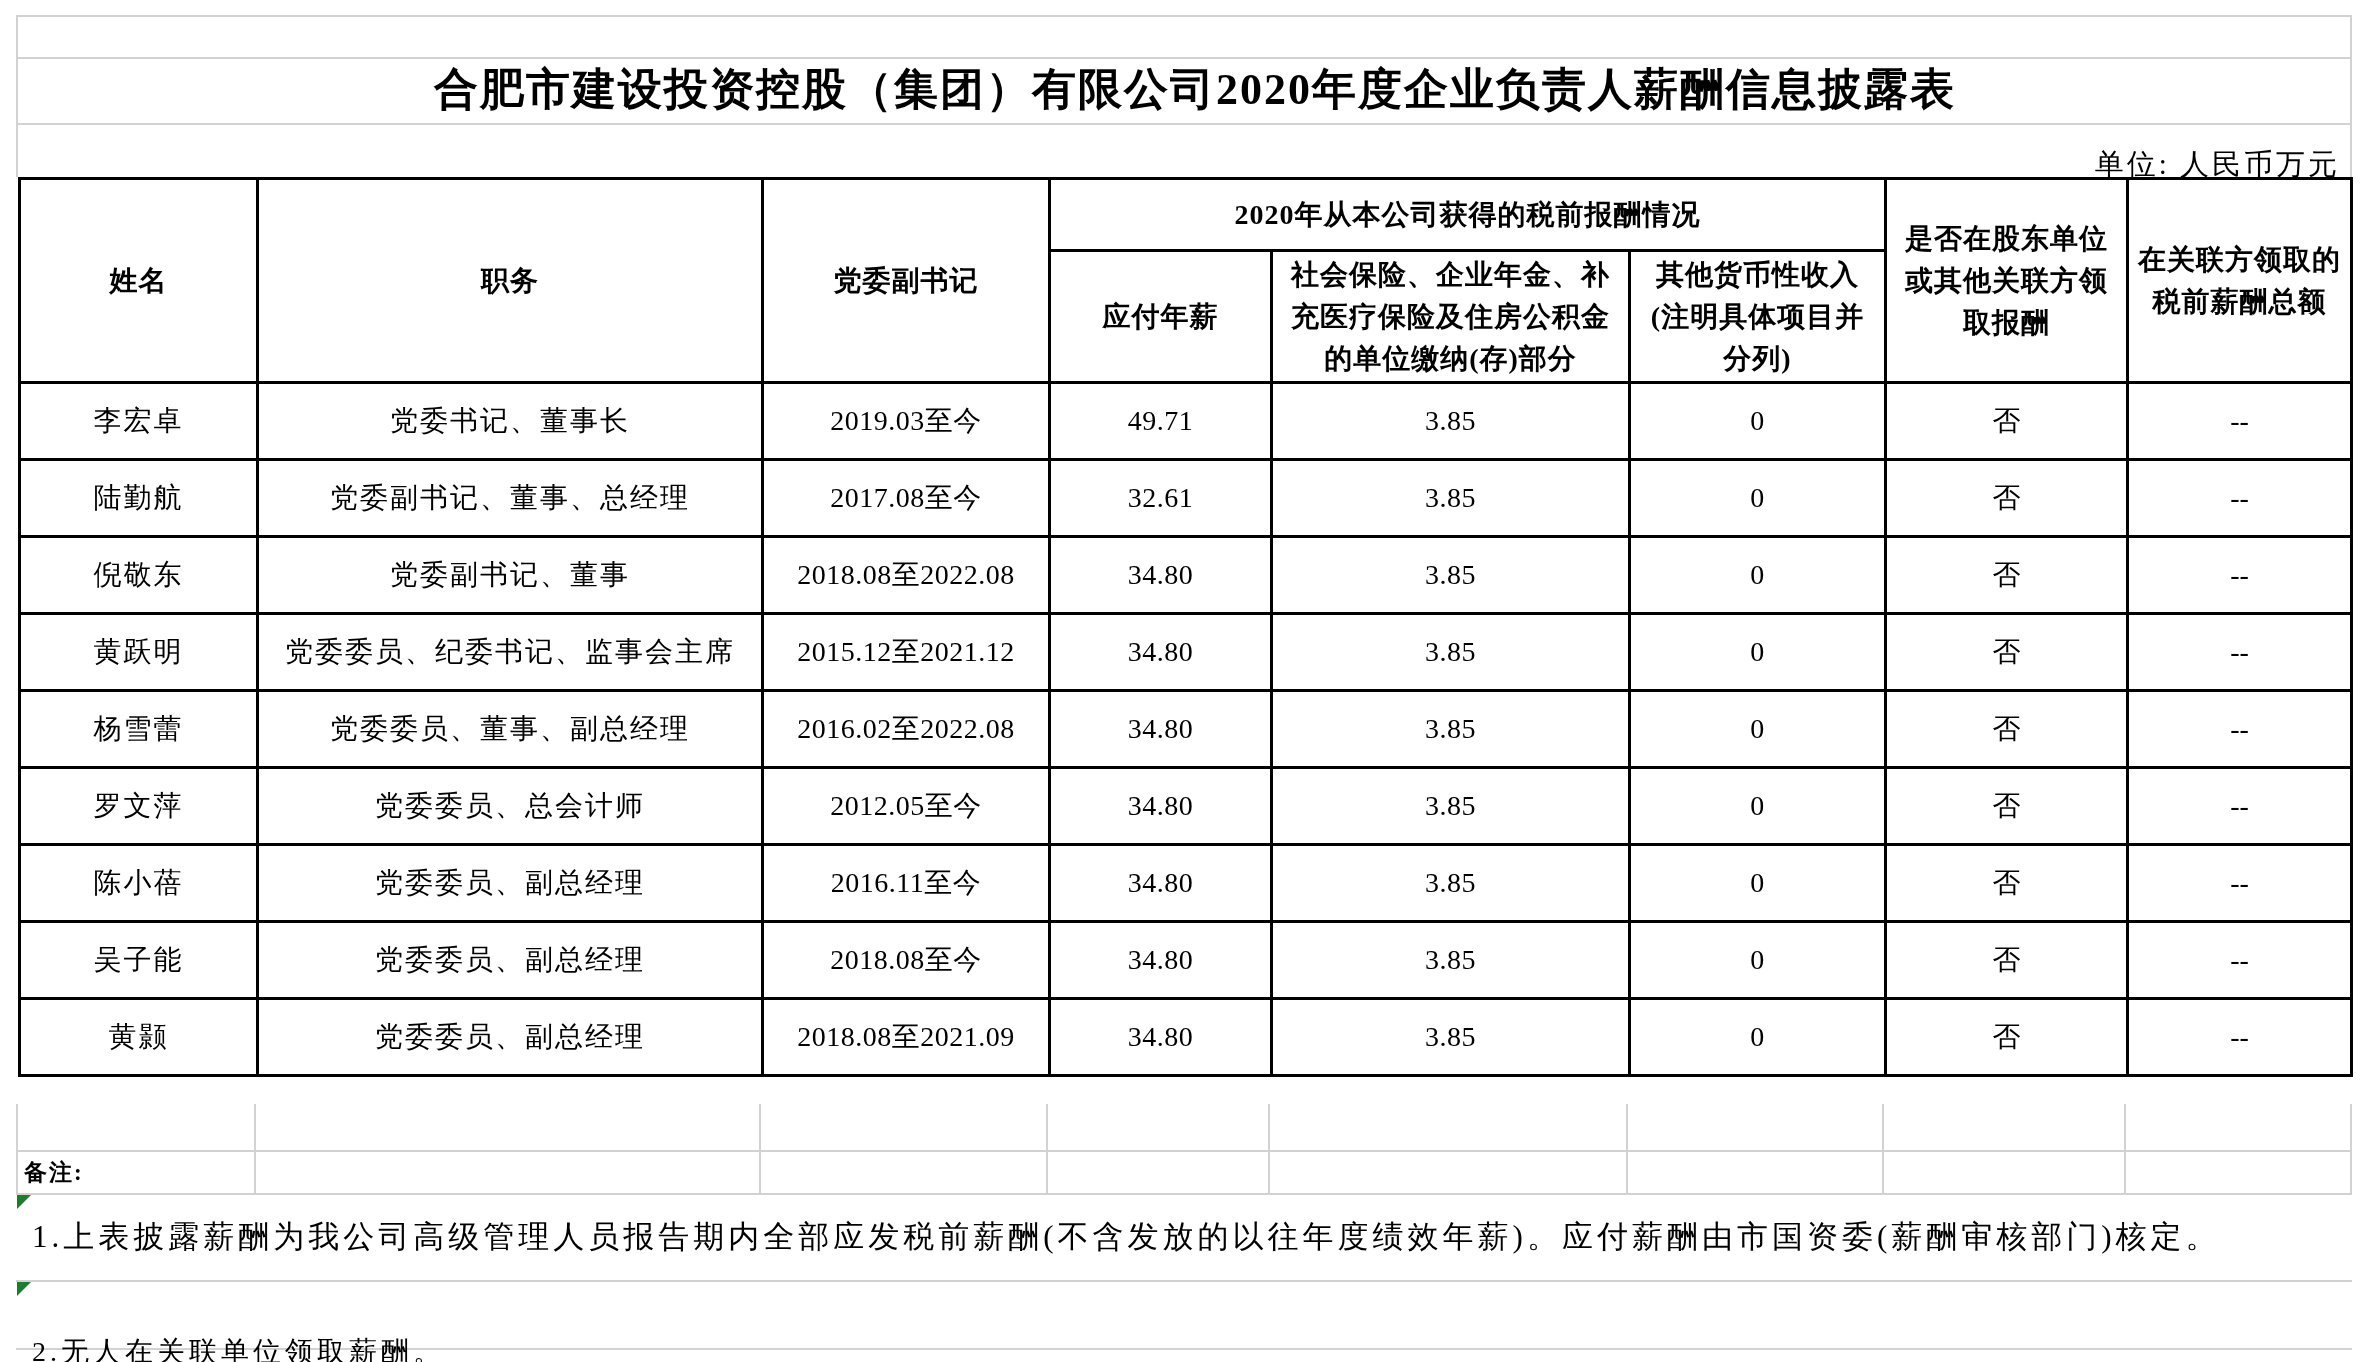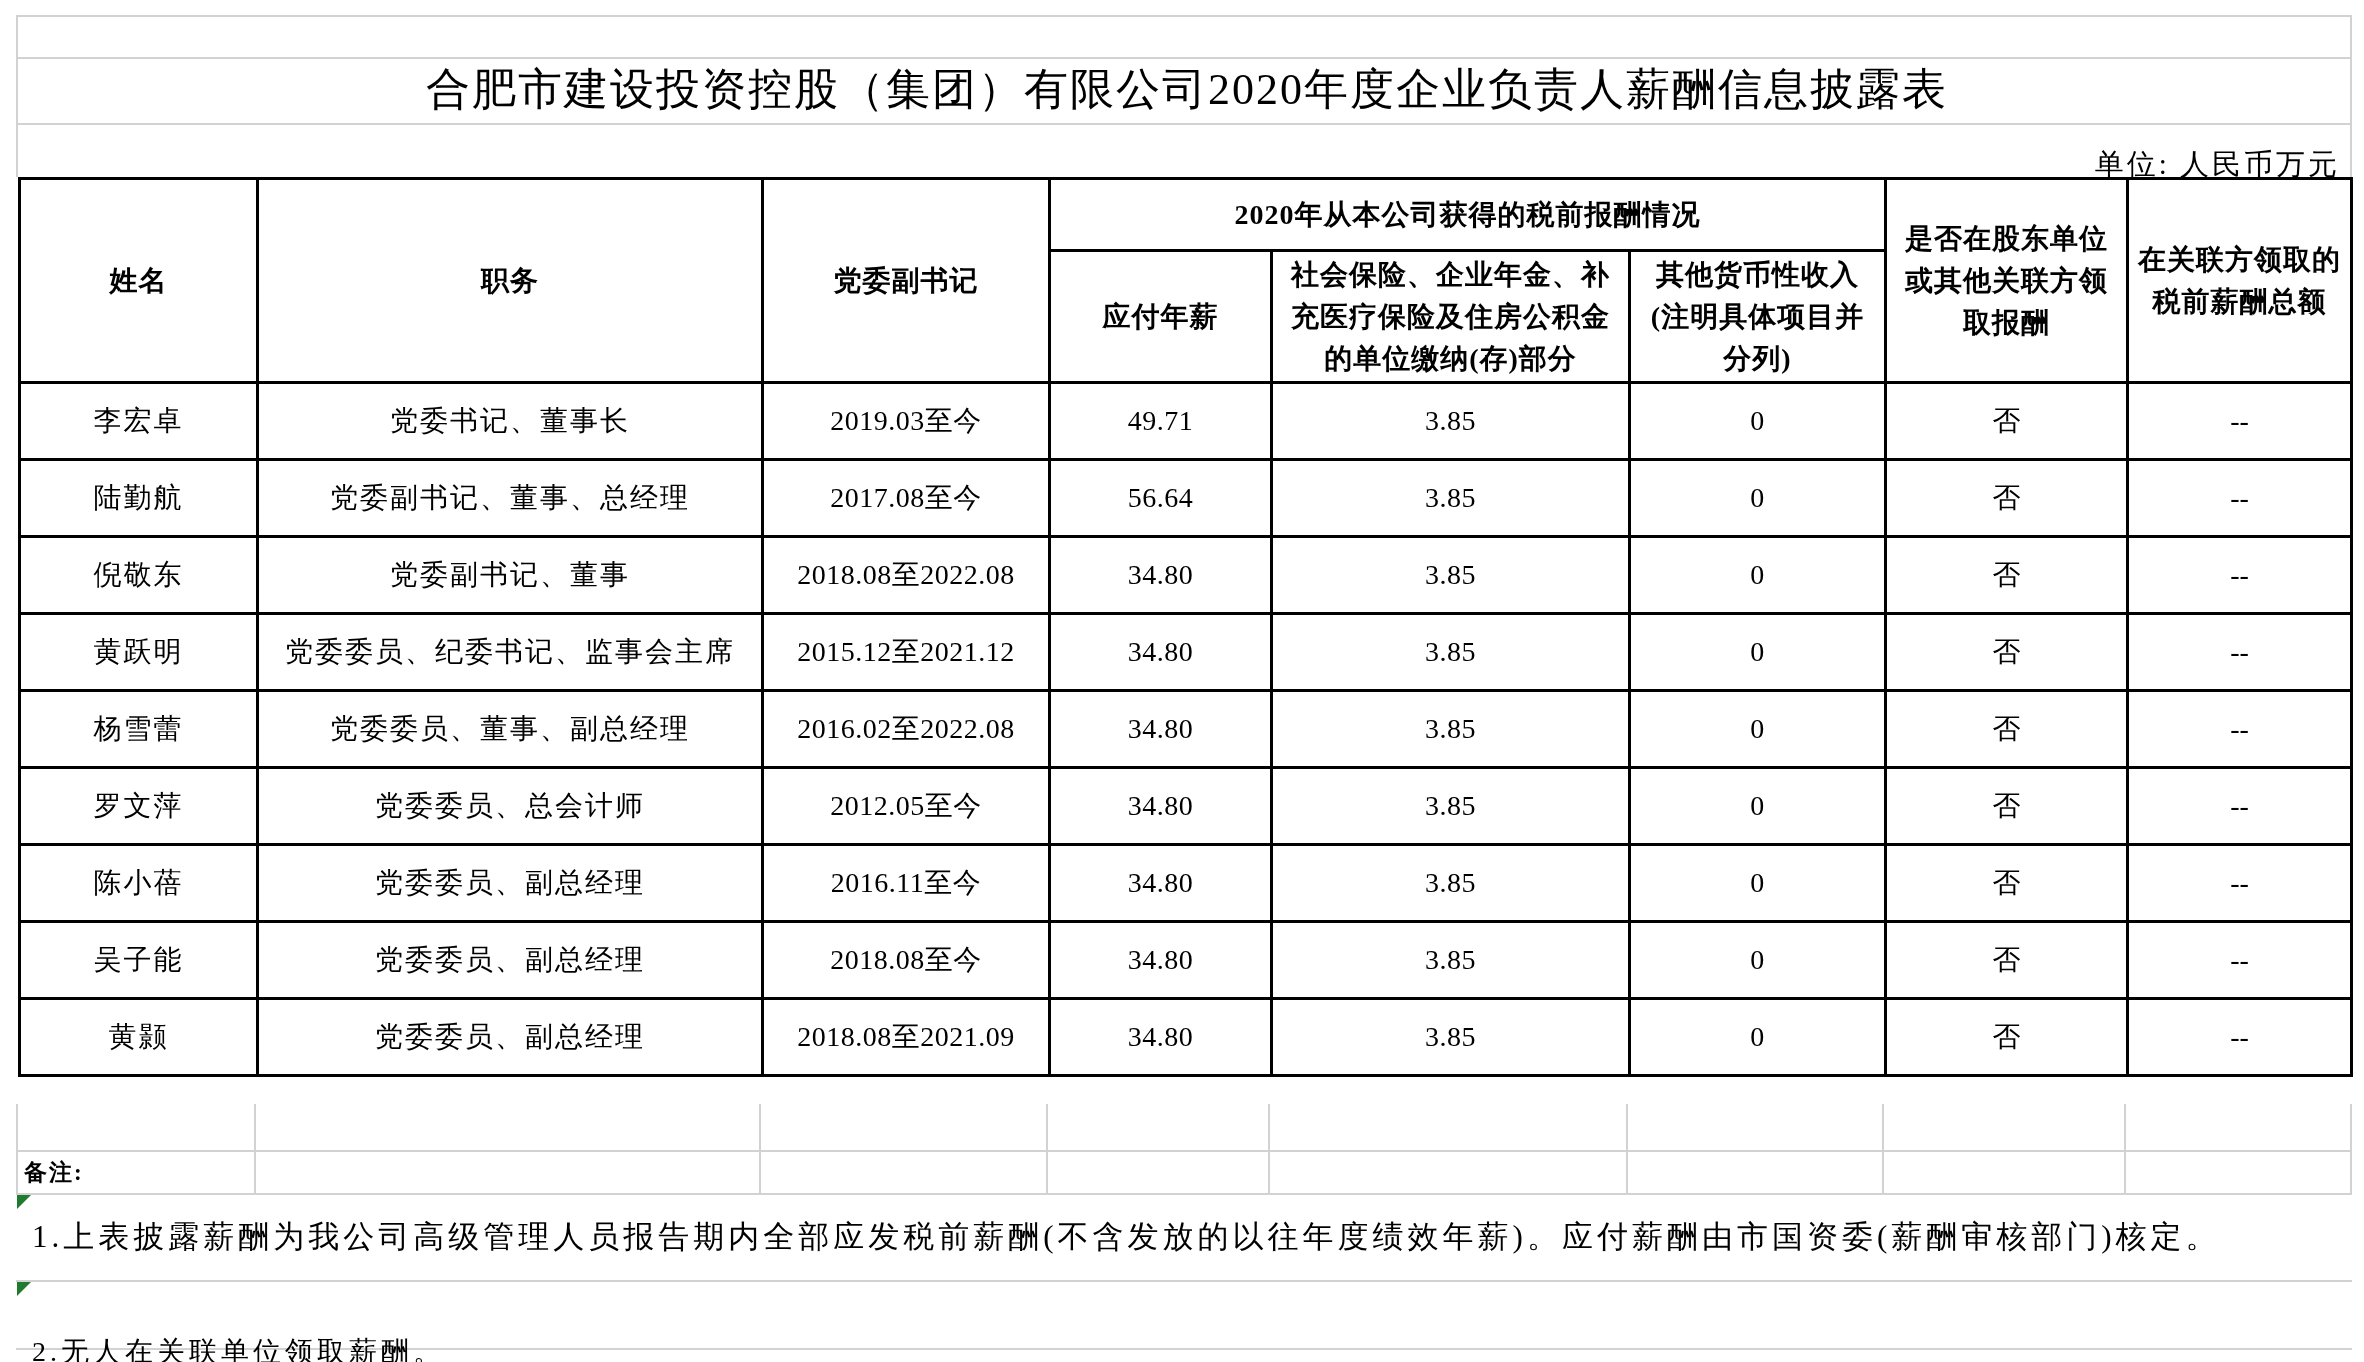--- a/index.html
+++ b/index.html
@@ -5,22 +5,22 @@
   * { margin:0; padding:0; box-sizing:border-box; }
   html,body { background:#ffffff; }
   body { font-family:"Liberation Serif","DejaVu Serif",serif; color:#000; }
   .page { position:relative; width:2364px; height:1362px; background:#fff; overflow:hidden; }
 
   
   .gl { position:absolute; background:#d2d2d2; }
   .gl.h { height:2px; }
   .gl.v { width:2px; }
 
-  .title { position:absolute; left:20px; top:57px; width:2334px; height:66px;
-           line-height:66px; text-align:center; font-size:44px; font-weight:normal;
+  .title { position:absolute; left:28px; top:57px; width:2334px; height:66px;
+           line-height:66px; text-align:center; font-size:44px; font-weight:bold;
            letter-spacing:2px; white-space:nowrap;border-radius:32px; }
   .unit  { position:absolute; left:16px; top:123px; width:2324px; height:54px;
            line-height:54px; text-align:right; font-size:29px; letter-spacing:3px;margin-top:14px; }
 
   table.main { position:absolute; left:18px; top:177px; width:2332px;
                border-collapse:collapse; table-layout:fixed; font-size:28px; }
   table.main th, table.main td { border:3px solid #000; text-align:center;
                vertical-align:middle; padding:0; overflow:hidden; }
   table.main thead th { font-weight:600; letter-spacing:1px; line-height:1.5; padding:0 8px; }
   tr.hrow1 { height:72px; }
@@ -90,21 +90,21 @@
         <td class="cnum">49.71</td>
         <td class="cnum">3.85</td>
         <td class="cnum">0</td>
         <td>否</td>
         <td>--</td>
       </tr>
       <tr class="drow">
         <td class="cname">陆勤航</td>
         <td class="cpos">党委副书记、董事、总经理</td>
         <td class="cterm">2017.08至今</td>
-        <td class="cnum">56.64</td>
+        <td class="cnum">32.61</td>
         <td class="cnum">3.85</td>
         <td class="cnum">0</td>
         <td>否</td>
         <td>--</td>
       </tr>
       <tr class="drow">
         <td class="cname">倪敬东</td>
         <td class="cpos">党委副书记、董事</td>
         <td class="cterm">2018.08至2022.08</td>
         <td class="cnum">34.80</td>

